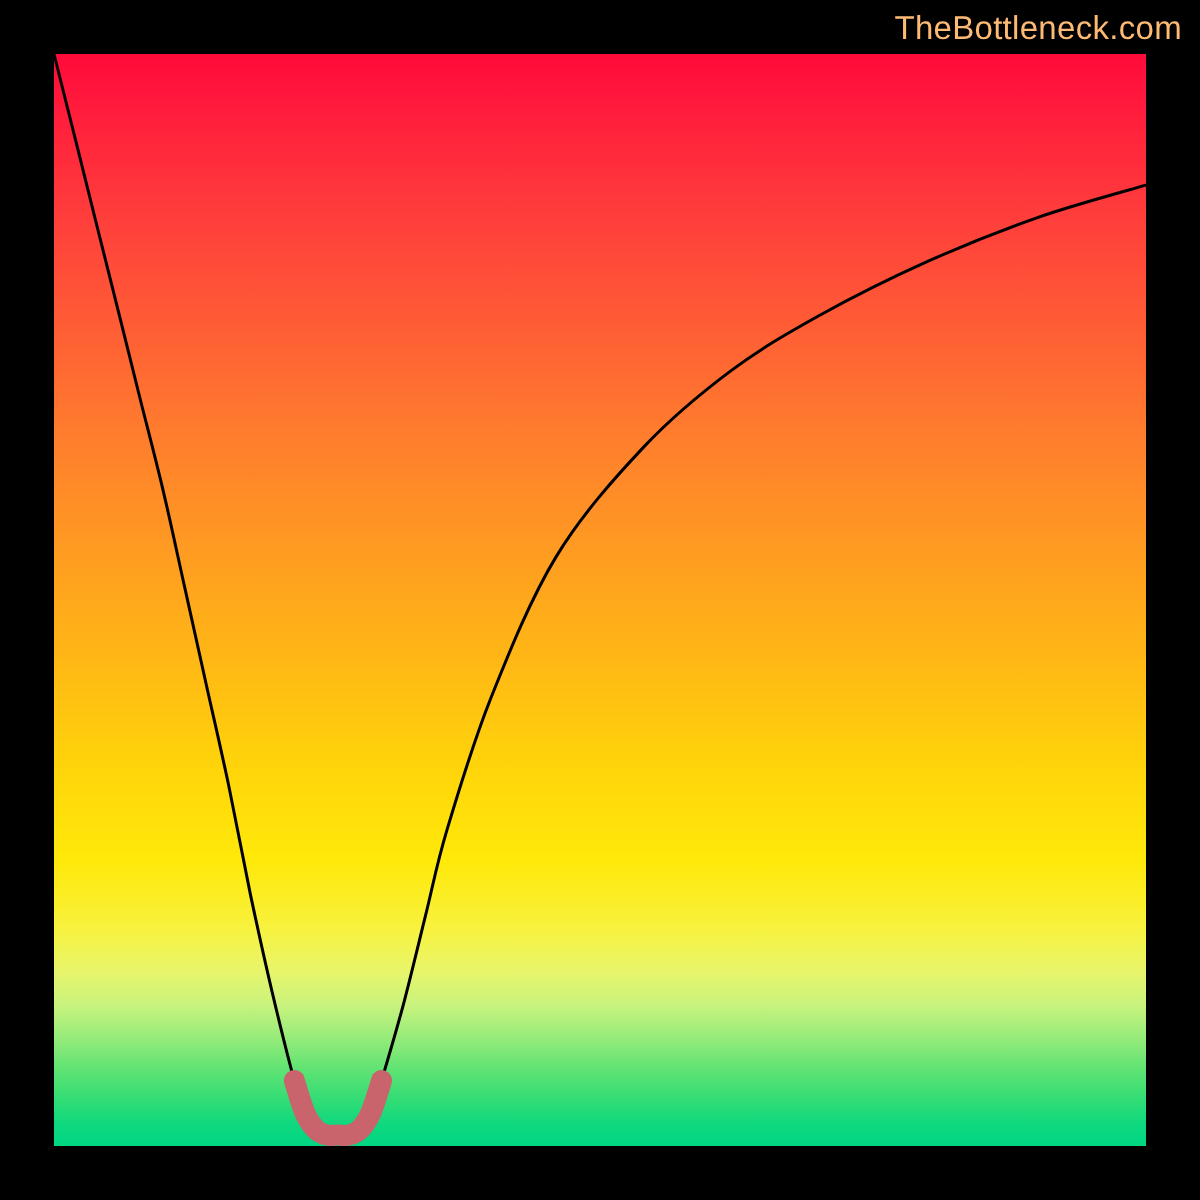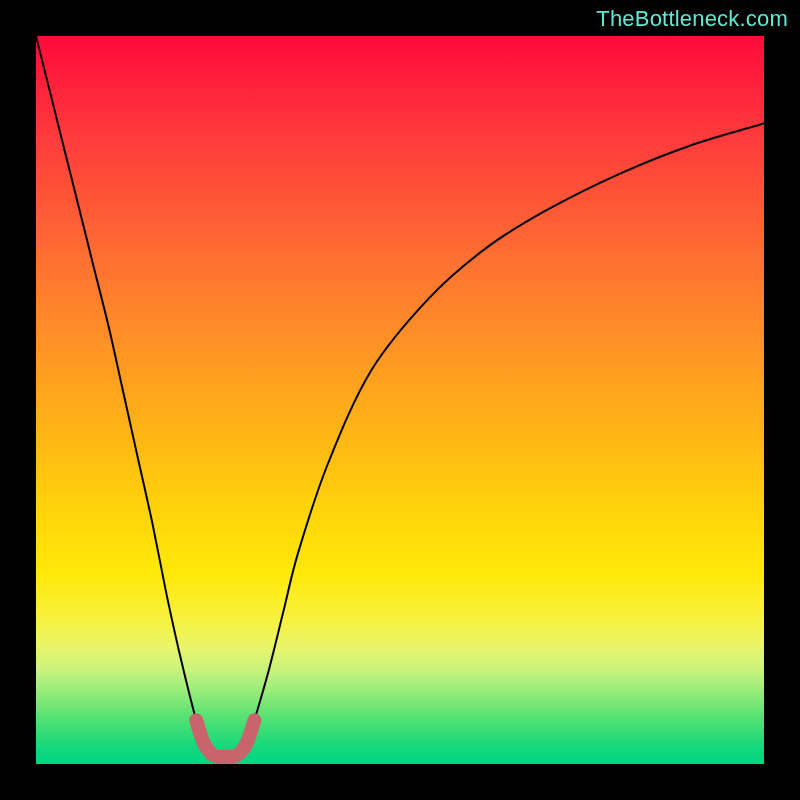--- a/index.html
+++ b/index.html
@@ -42,21 +42,21 @@
       #98ec7a 90%,
       #5fe373 93%,
       #2fdc76 96%,
       #0fd87e 98%,
       #00d684 100%);
   }
   .watermark {
     position: absolute;
     top: 6px;
     right: 12px;
-    color: #5eead4;
+    color: #fdba74;
     font-size: 22px;
     font-weight: 500;
     letter-spacing: 0.2px;
     user-select: none;
   }
   svg.curves {
     position: absolute;
     left: 0;
     top: 0;
     width: 728px;

